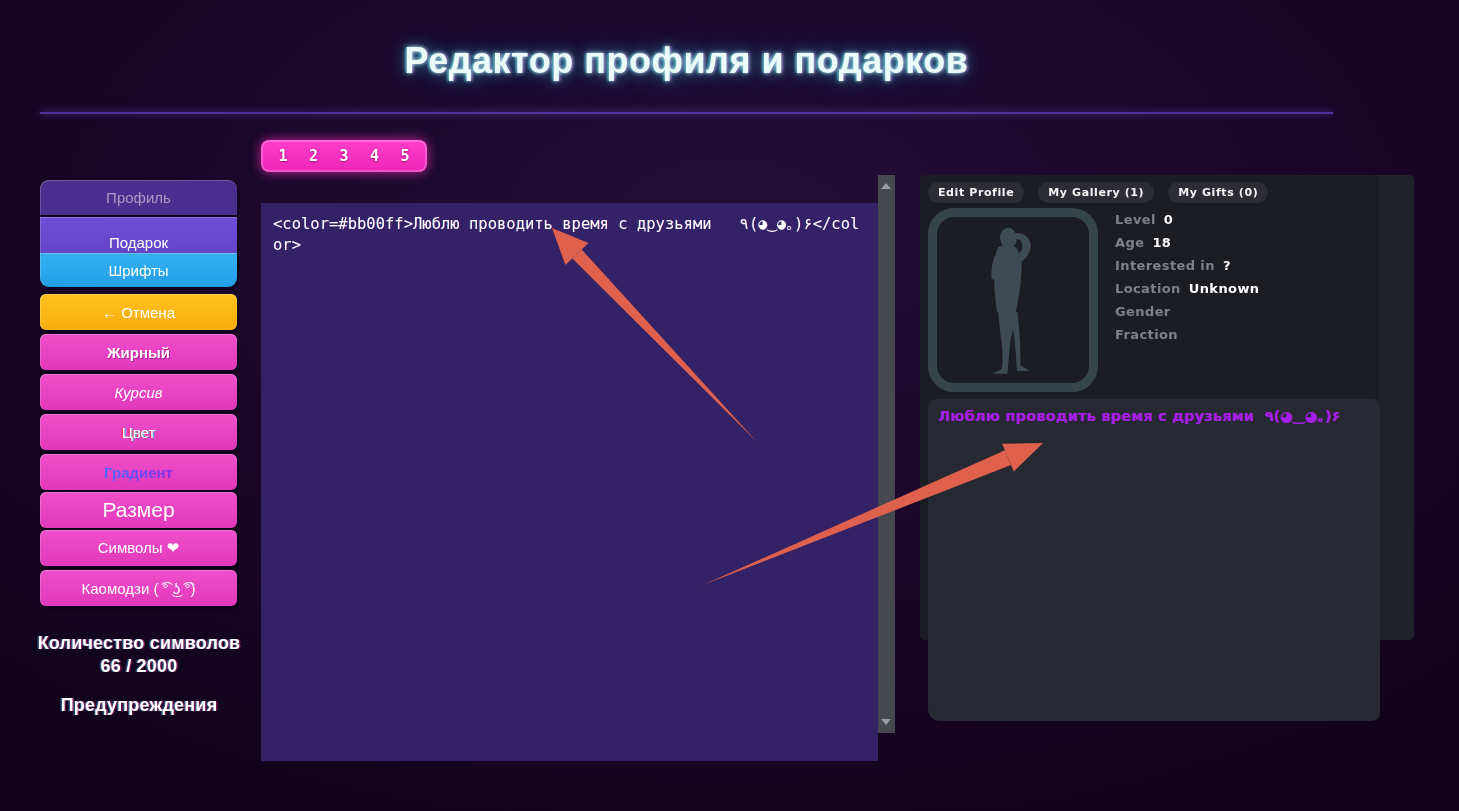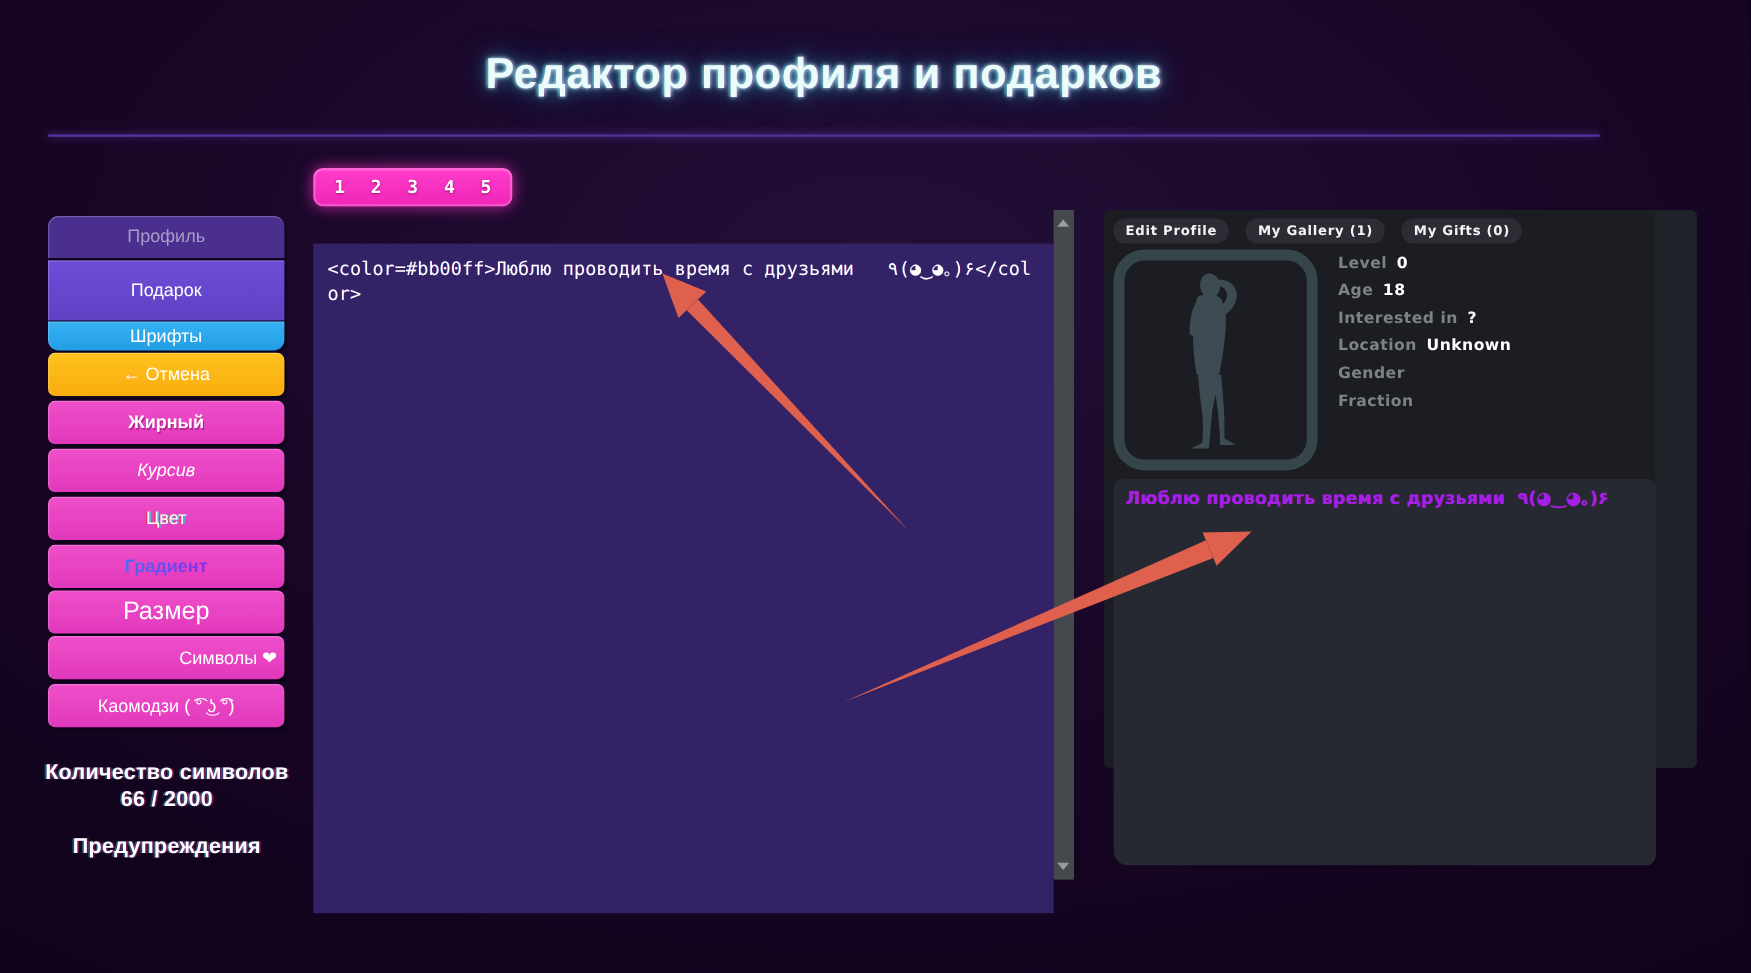--- a/index.html
+++ b/index.html
@@ -21,33 +21,33 @@
   }
   
   .sbtn{
     position:absolute;left:40px;width:197px;height:36px;border:none;cursor:pointer;
     font-family:"Liberation Sans",sans-serif;font-size:15px;color:#fff;
     box-shadow:2px 3px 0 rgba(8,0,18,.5), inset 0 1px 0 rgba(255,255,255,.22), inset 1px 0 0 rgba(255,255,255,.18);
     border-radius:6px;
   }
   .sbtn.nav-profile{top:180px;height:35px;border-radius:9px 9px 0 0;background:#4a2f8f;color:#a99cc6;}
   .sbtn.nav-gift   {top:217px;height:50px;border-radius:0;background:linear-gradient(180deg,#6d4ed6,#5f41c4);}
-  .sbtn.nav-fonts  {top:268px;height:24px;border-radius:0 0 9px 9px;background:linear-gradient(180deg,#35b1f2,#239ee6);}
+  .sbtn.nav-fonts  {top:253px;height:34px;border-radius:0 0 9px 9px;background:linear-gradient(180deg,#35b1f2,#239ee6);}
   .sbtn.cancel {top:294px;background:linear-gradient(180deg,#ffc21f,#f8ad0e);}
   .pink{background:linear-gradient(180deg,#ef4fca,#e138bb);}
   .sbtn.bold    {top:334px;font-weight:700;text-shadow:1px 1px 0 rgba(120,0,90,.45);}
   .sbtn.italic  {top:374px;font-style:italic;}
   .sbtn.colorbtn{top:414px;text-shadow:-1.5px 0 0 rgba(255,40,40,.55),1.5px 0 0 rgba(0,255,255,.55);}
   .sbtn.gradient{top:454px;}
   .sbtn.gradient .grad-text{
     background:linear-gradient(90deg,#4a6cf7 0%,#6d49f0 55%,#8a2be2 100%);
     -webkit-background-clip:text;background-clip:text;color:transparent;font-weight:600;
   }
   .sbtn.sizebtn {top:492px;font-size:21px;}
-  .sbtn.symbols {top:530px;text-align:right;}
+  .sbtn.symbols {top:530px;}
   .sbtn.kaomoji {top:570px;}
   .side-text{
     position:absolute;left:20px;width:238px;text-align:center;color:#fff;
     font-size:18px;font-weight:700;letter-spacing:.2px;
     text-shadow:1.5px 0 0 rgba(255,40,130,.4),-1.5px 0 0 rgba(60,190,255,.4);
   }
   .cc-label{top:633px;} .cc-value{top:656px;} .warn-label{top:695px;}
   
   .tabstrip{
     position:absolute;left:261px;top:140px;width:166px;height:32px;

